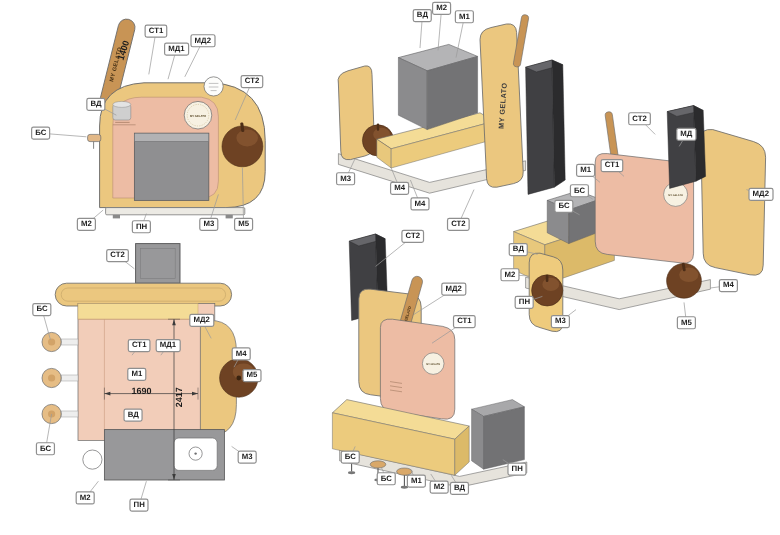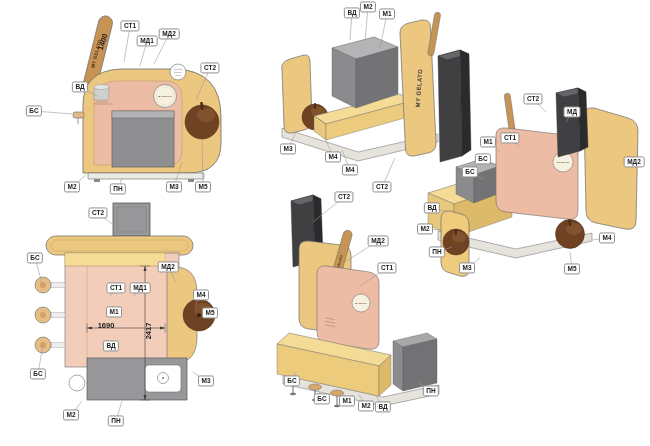--- a/index.html
+++ b/index.html
@@ -336,21 +336,21 @@
     <div class="chip" style="left: 437px; top: 252px;">ПН</div>
     <div class="chip" style="left: 467px; top: 268px;">М3</div>
     <div class="chip" style="left: 607px; top: 238px;">М4</div>
     <div class="chip" style="left: 572px; top: 269px;">М5</div>
     <div class="chip" style="left: 98px; top: 213px;">СТ2</div>
     <div class="chip" style="left: 35px; top: 258px;">БС</div>
     <div class="chip" style="left: 168px; top: 267px;">МД2</div>
     <div class="chip" style="left: 140px; top: 288px;">МД1</div>
     <div class="chip" style="left: 116px; top: 288px;">СТ1</div>
     <div class="chip" style="left: 114px; top: 312px;">М1</div>
-    <div class="chip dim" style="left: 106px; top: 326px;">1690</div>
+    <div class="chip dim" style="left: 118px; top: 326px;">1690</div>
     <div class="chip dim" style="left: 149px; top: 331px; transform: translate(-50%, -50%) rotate(-90deg);">2417</div>
     <div class="chip" style="left: 111px; top: 346px;">ВД</div>
     <div class="chip" style="left: 38px; top: 374px;">БС</div>
     <div class="chip" style="left: 71px; top: 415px;">М2</div>
     <div class="chip" style="left: 116px; top: 421px;">ПН</div>
     <div class="chip" style="left: 206px; top: 381px;">М3</div>
     <div class="chip" style="left: 201px; top: 295px;">М4</div>
     <div class="chip" style="left: 210px; top: 313px;">М5</div>
     <div class="chip" style="left: 344px; top: 197px;">СТ2</div>
     <div class="chip" style="left: 378px; top: 241px;">МД2</div>

